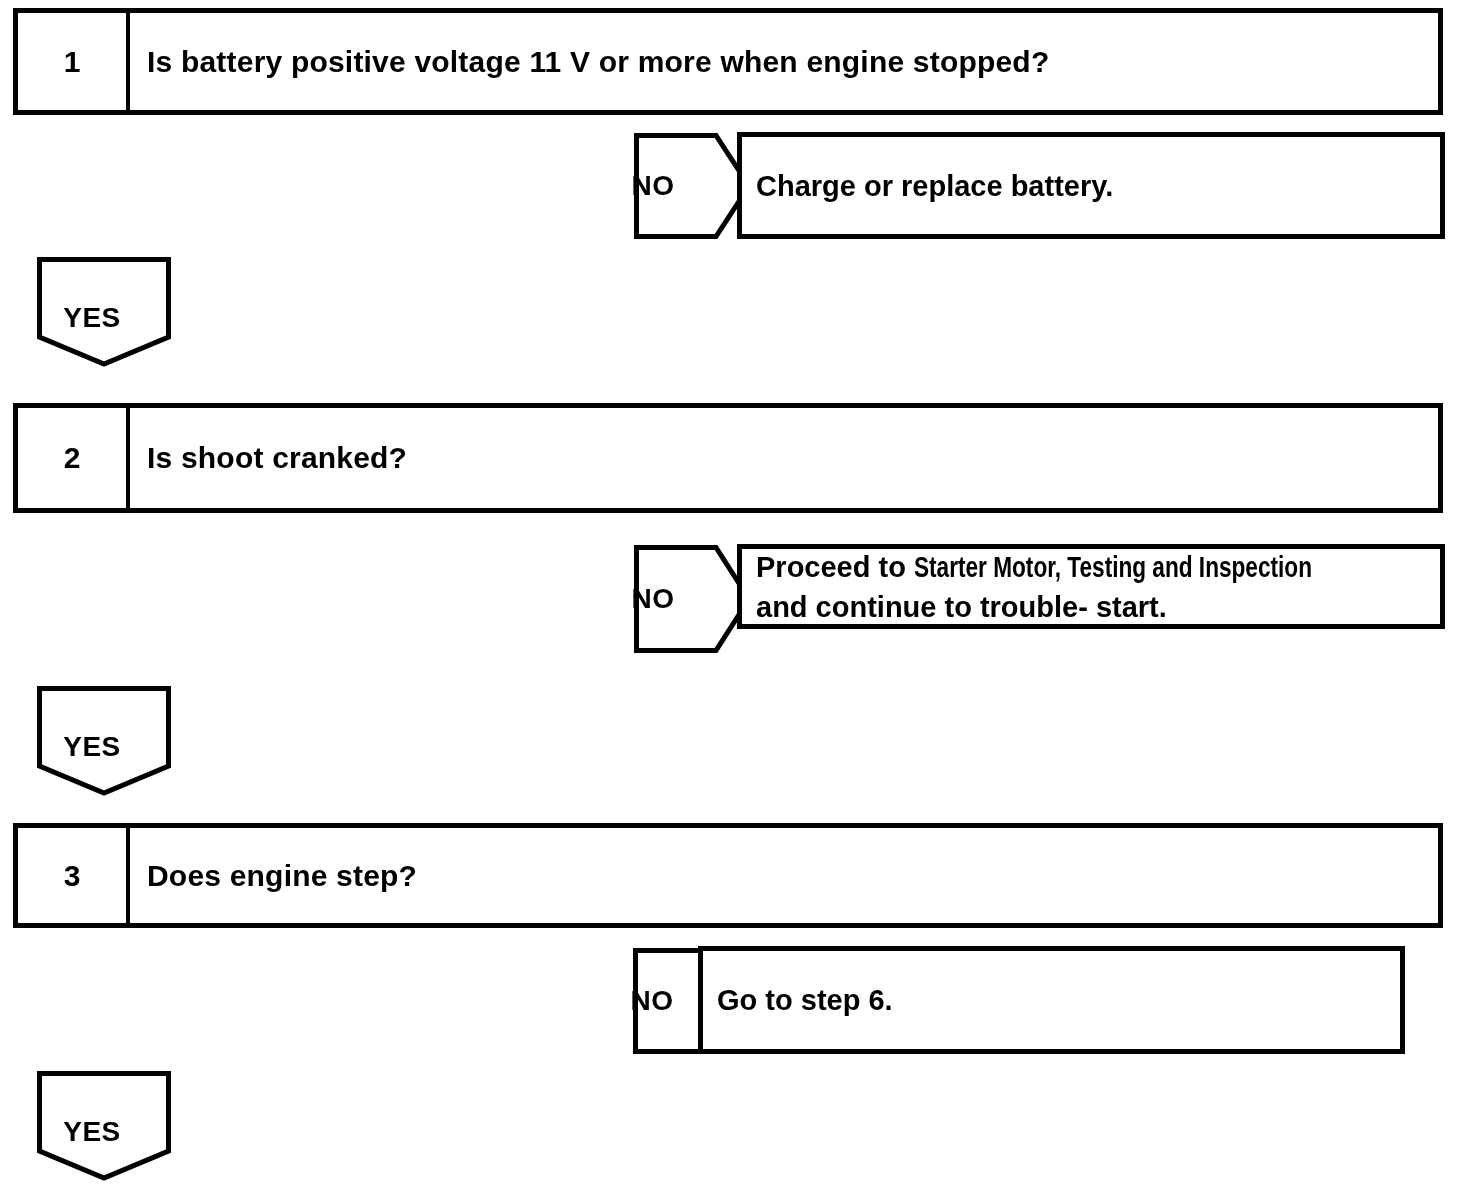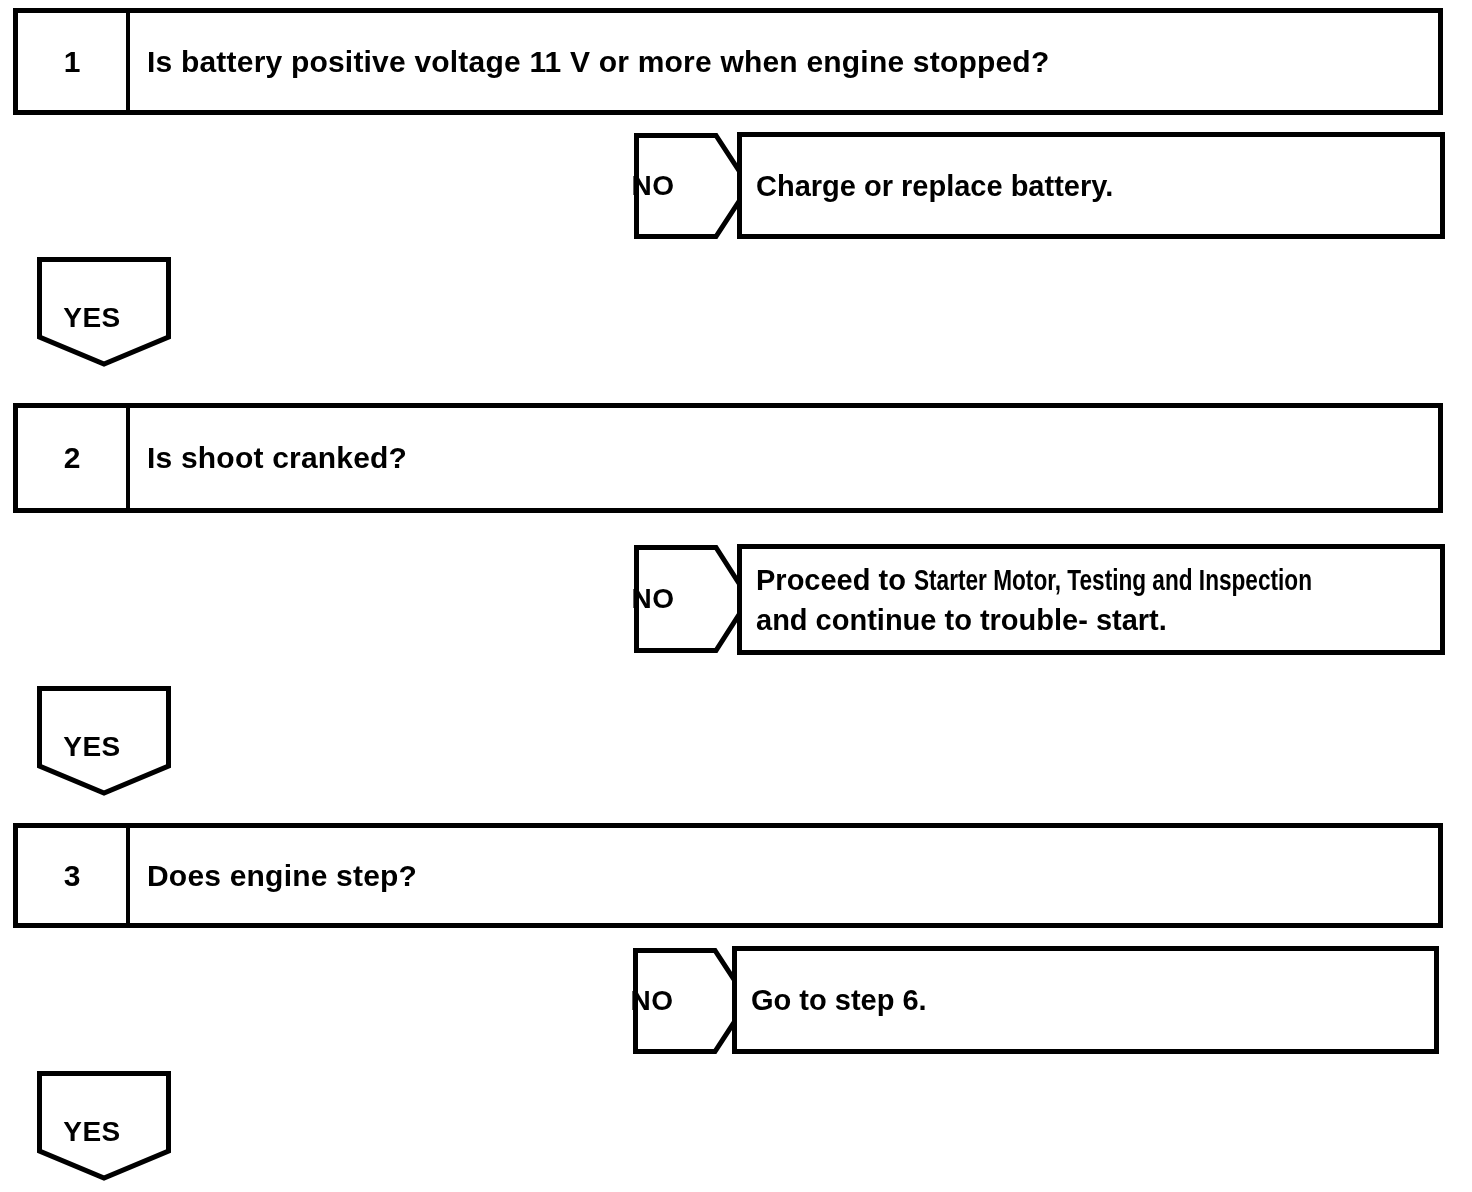--- a/index.html
+++ b/index.html
@@ -136,21 +136,21 @@
     <div class="qtext">Is shoot cranked?</div>
   </div>
 
   <div class="conn no-conn" style="left:610px;top:545px;width:118px;height:108px">
     <svg width="118" height="108" viewBox="0 0 118 108">
       <polygon points="2.5,2.5 82,2.5 115,54 82,105.5 2.5,105.5" fill="#ffffff" stroke="#000000" stroke-width="5"></polygon>
     </svg>
     <span class="lbl">NO</span>
   </div>
 
-  <div class="rbox" style="left:737px;top:544px;width:708px;height:111px">
+  <div class="rbox" style="left:737px;top:544px;width:708px;height:85px">
     <div class="rline"><span>Proceed to </span><span class="condensed">Starter Motor, Testing and Inspection</span></div>
     <div class="rline">and continue to trouble- start.</div>
   </div>
 
   <div class="conn yes-conn" style="left:13px;top:686px;width:134px;height:110px">
     <svg width="134" height="110" viewBox="0 0 134 110">
       <polygon points="2.5,2.5 131.5,2.5 131.5,80 67,107 2.5,80" fill="#ffffff" stroke="#000000" stroke-width="5"></polygon>
     </svg>
     <span class="lbl">YES</span>
   </div>
@@ -160,21 +160,21 @@
     <div class="qtext">Does engine step?</div>
   </div>
 
   <div class="conn no-conn" style="left:609px;top:948px;width:118px;height:106px">
     <svg width="118" height="106" viewBox="0 0 118 106">
       <polygon points="2.5,2.5 82,2.5 115,53 82,103.5 2.5,103.5" fill="#ffffff" stroke="#000000" stroke-width="5"></polygon>
     </svg>
     <span class="lbl">NO</span>
   </div>
 
-  <div class="rbox" style="left:732px;top:946px;width:707px;height:108px">
+  <div class="rbox" style="left:698px;top:946px;width:707px;height:108px">
     <div class="rtext">Go to step 6.</div>
   </div>
 
   <div class="conn yes-conn" style="left:13px;top:1071px;width:134px;height:110px">
     <svg width="134" height="110" viewBox="0 0 134 110">
       <polygon points="2.5,2.5 131.5,2.5 131.5,80 67,107 2.5,80" fill="#ffffff" stroke="#000000" stroke-width="5"></polygon>
     </svg>
     <span class="lbl">YES</span>
   </div>
 

